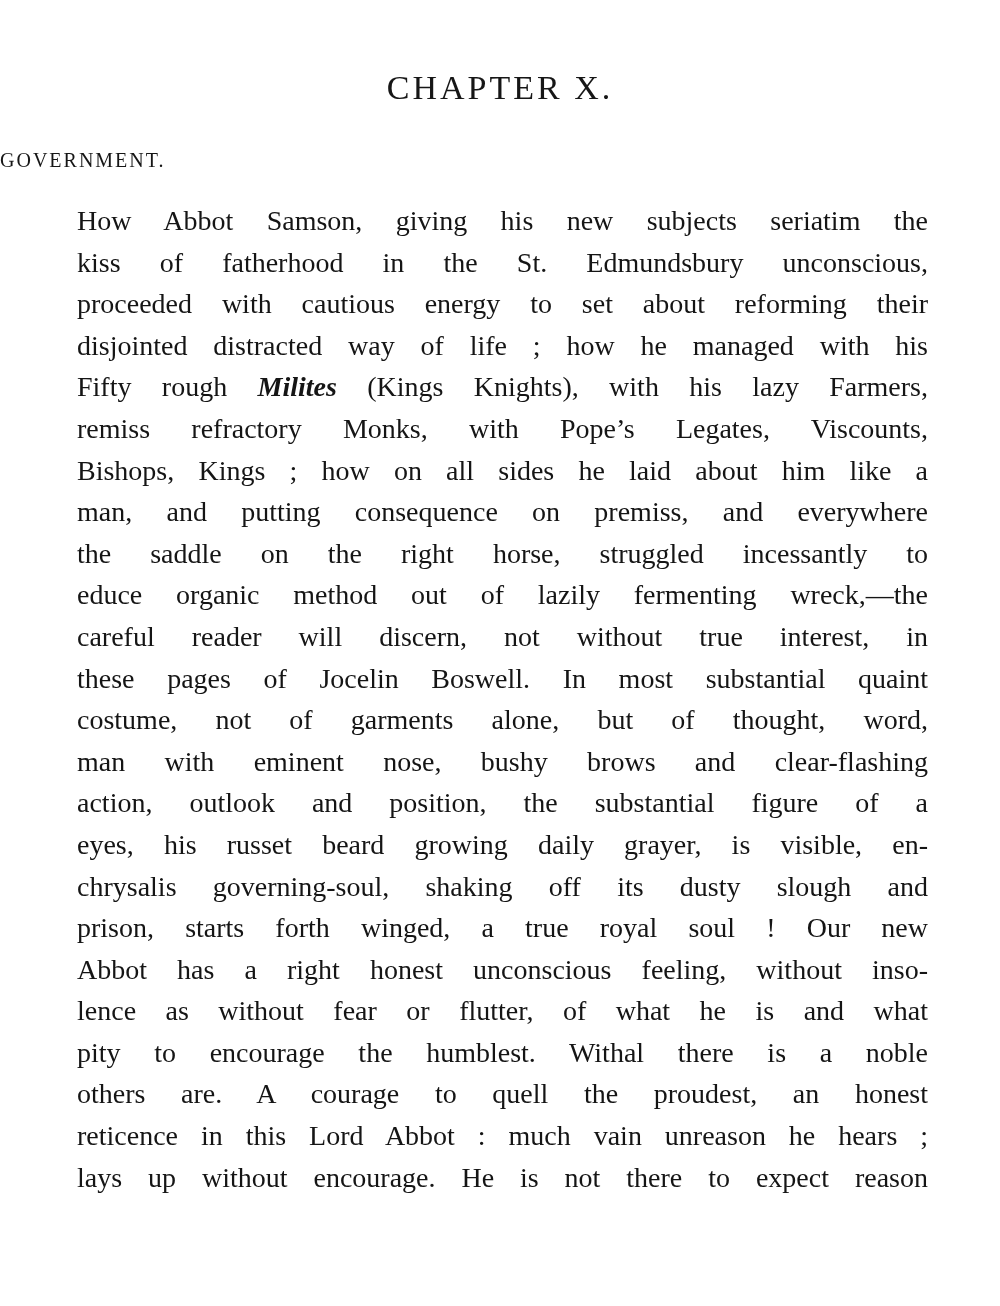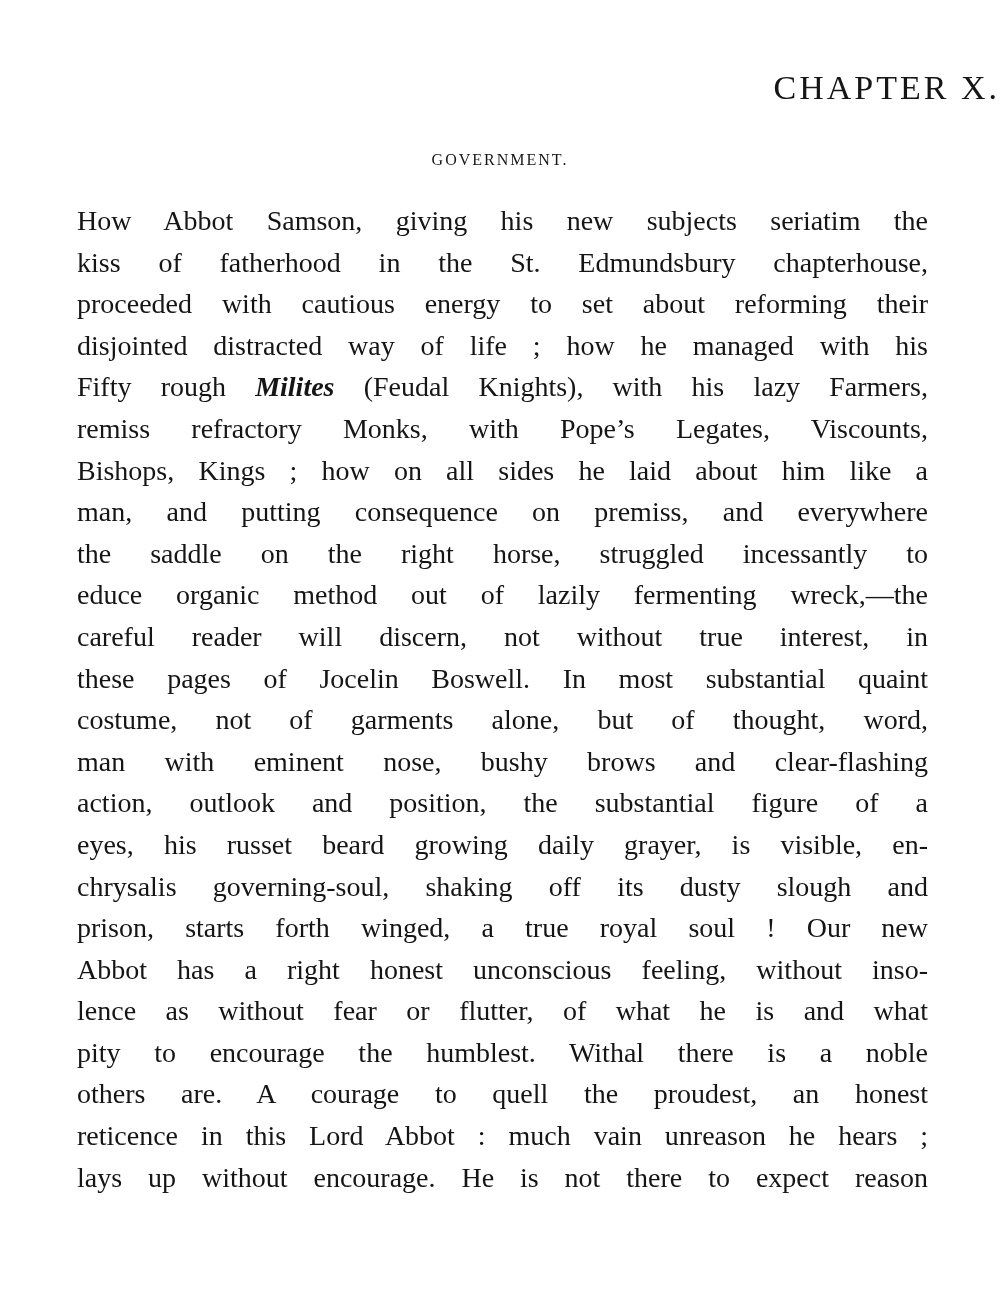--- a/index.html
+++ b/index.html
@@ -11,31 +11,31 @@
     position: relative;
     width: 1000px;
     height: 1306px;
     background: #ffffff;
     color: #141414;
     overflow: hidden;
     font-family: "Liberation Serif", serif;
   }
   .chapter-heading {
     margin: 70px 0 0 0;
-    text-align: right;
+    text-align: center;
     font-size: 34px;
     line-height: 36px;
     font-weight: normal;
     letter-spacing: 3px;
     color: #161616;
   }
   .section-heading {
     margin: 41px 0 0 0;
-    text-align: center;
-    font-size: 16px;
+    text-align: left;
+    font-size: 20px;
     line-height: 26px;
     font-weight: normal;
     letter-spacing: 2px;
     color: #161616;
   }
   .body-block {
     position: absolute;
     left: 77px;
     top: 200px;
     width: 851px;
@@ -58,24 +58,24 @@
 <body>
 
 <main class="page">
 
   <h1 class="chapter-heading">CHAPTER X.</h1>
 
   <h2 class="section-heading">GOVERNMENT.</h2>
 
   <div class="body-block">
     <div class="text-line">How Abbot Samson, giving his new subjects seriatim the</div>
-    <div class="text-line">kiss of fatherhood in the St. Edmundsbury chapterhouse,</div>
+    <div class="text-line">kiss of fatherhood in the St. Edmundsbury unconscious,</div>
     <div class="text-line">proceeded with cautious energy to set about reforming their</div>
     <div class="text-line">disjointed distracted way of life ; how he managed with his</div>
-    <div class="text-line"><span>Fifty rough </span><span class="it">Milites</span><span> (Feudal Knights), with his lazy Farmers,</span></div>
+    <div class="text-line"><span>Fifty rough </span><span class="it">Milites</span><span> (Kings Knights), with his lazy Farmers,</span></div>
     <div class="text-line">remiss refractory Monks, with Pope’s Legates, Viscounts,</div>
     <div class="text-line">Bishops, Kings ; how on all sides he laid about him like a</div>
     <div class="text-line">man, and putting consequence on premiss, and everywhere</div>
     <div class="text-line">the saddle on the right horse, struggled incessantly to</div>
     <div class="text-line">educe organic method out of lazily fermenting wreck,—the</div>
     <div class="text-line">careful reader will discern, not without true interest, in</div>
     <div class="text-line">these pages of Jocelin Boswell.  In most substantial quaint</div>
     <div class="text-line">costume, not of garments alone, but of thought, word,</div>
     <div class="text-line">man with eminent nose, bushy brows and clear-flashing</div>
     <div class="text-line">action, outlook and position, the substantial figure of a</div>

